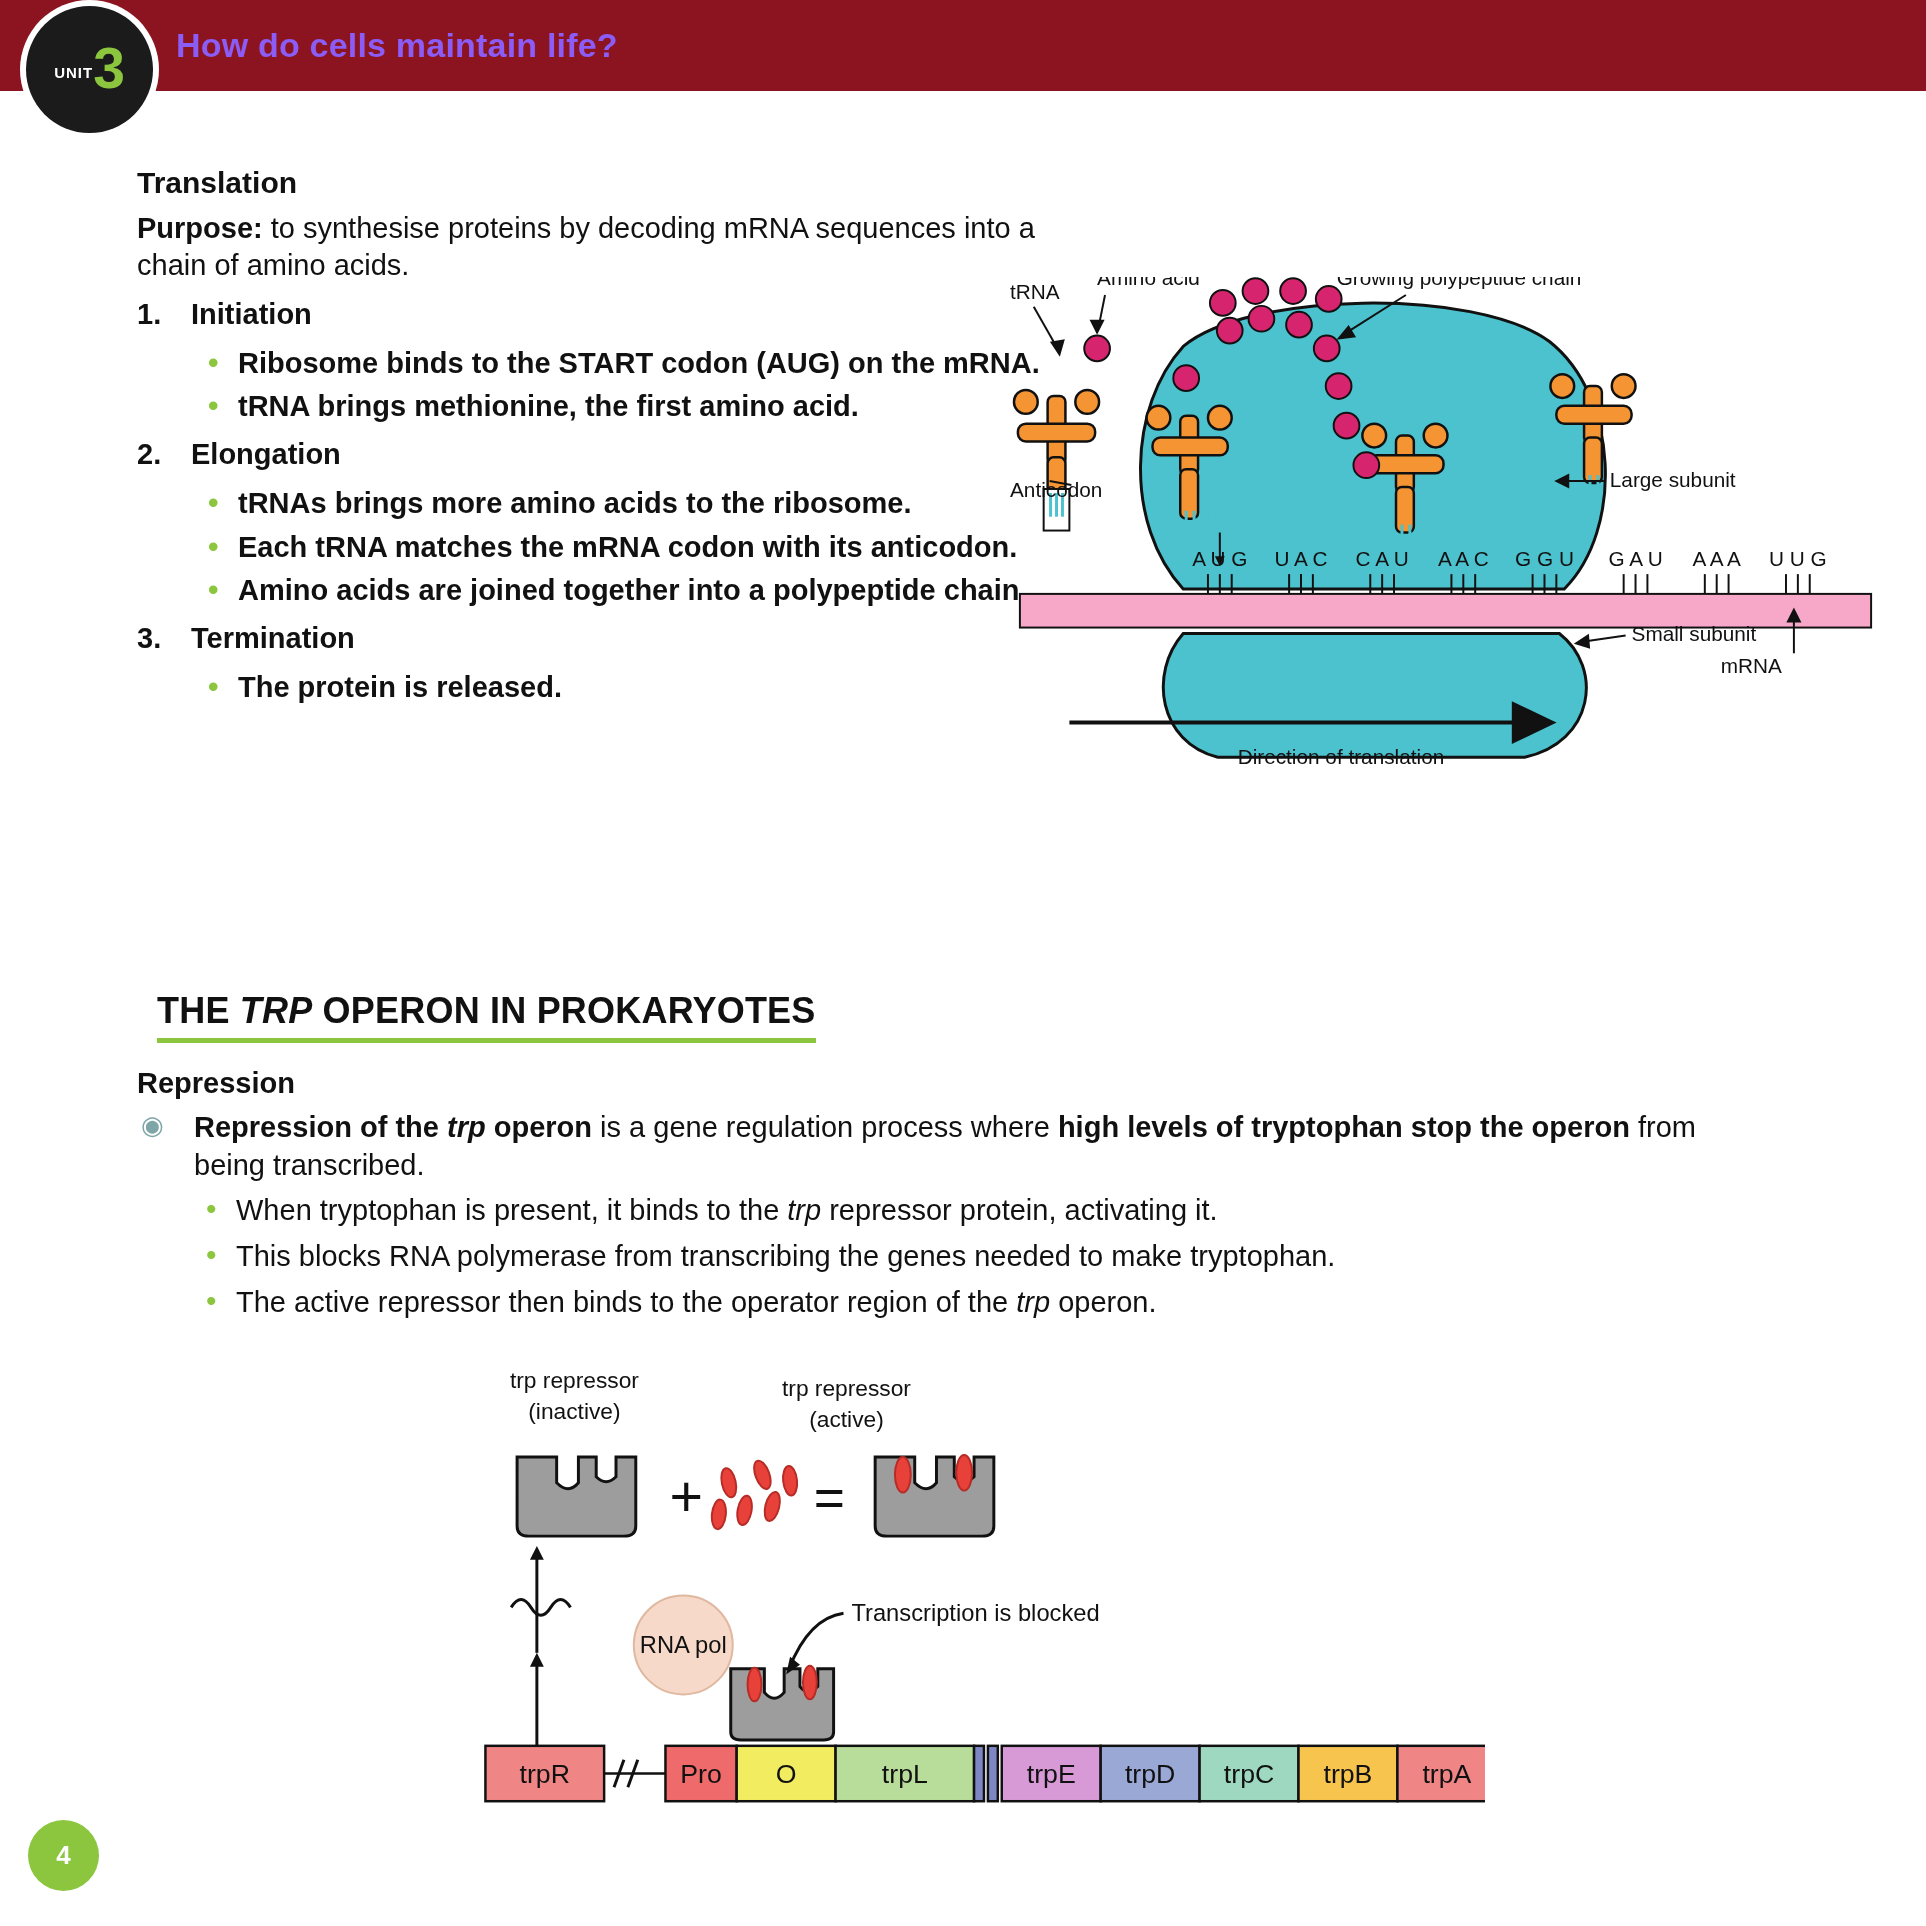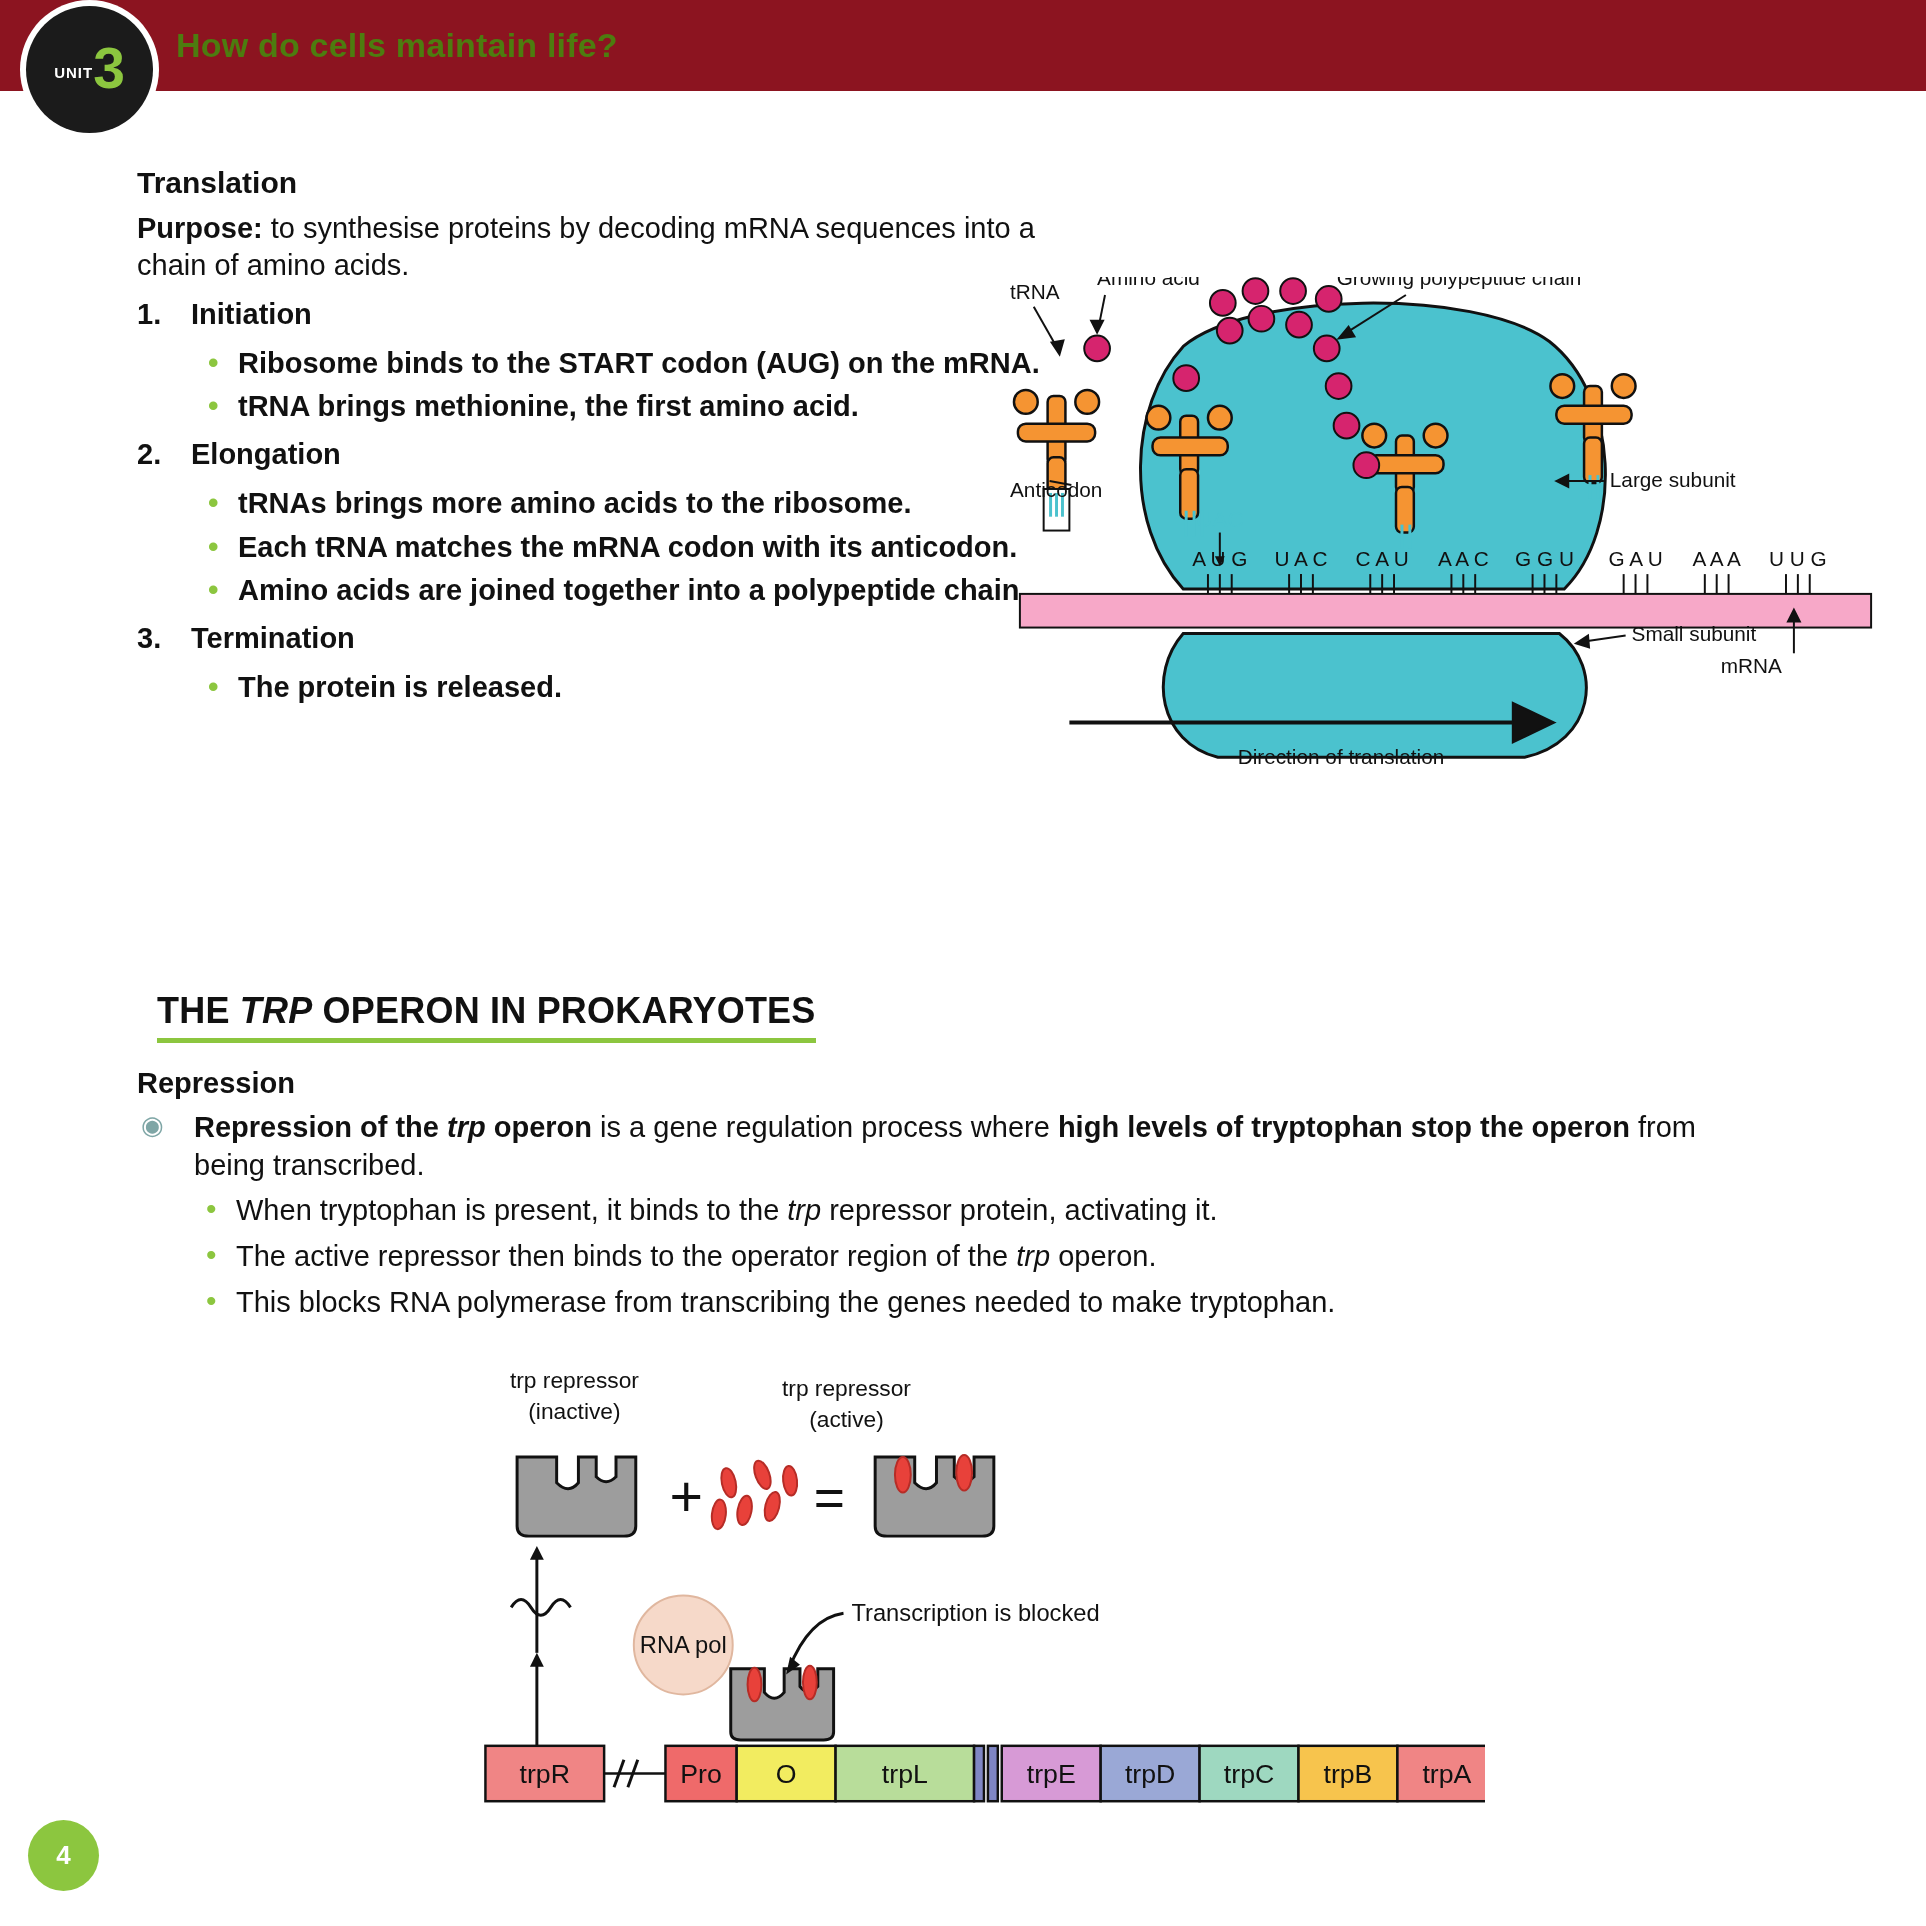--- a/index.html
+++ b/index.html
@@ -13,21 +13,21 @@
     overflow: hidden;
   }
 
   
   .header-bar {
     position: absolute; left: 0; top: 0; width: 1927px; height: 91px;
     background: #8c1420;
   }
   .header-title {
     position: absolute; left: 176px; top: 26px;
-    font-size: 34px; font-weight: bold; color: #4d7c0f;
+    font-size: 34px; font-weight: bold; color: #8b5cf6;
     letter-spacing: 0.2px;
   }
   .unit-badge {
     position: absolute; left: 26px; top: 6px; width: 127px; height: 127px;
     border-radius: 50%; background: #1b1b1b;
     display: flex; flex-direction: row; align-items: center; justify-content: center;
     box-shadow: 0 0 0 6px #ffffff;
   }
   .unit-badge .u-label {
     color: #ffffff; font-size: 15px; letter-spacing: 1px; font-weight: bold;
@@ -153,22 +153,22 @@
 
 <div class="trp-head-wrap">
   <span class="trp-head"><span>THE </span><i>TRP</i><span> OPERON IN PROKARYOTES</span></span>
 </div>
 <div class="rep-head">Repression</div>
 
 <div class="rep-block">
   <div class="rep-main"><b>Repression of the </b><b><i>trp</i></b><b> operon</b><span> is a gene regulation process where </span><b>high levels of tryptophan stop the operon</b><span> from being transcribed.</span></div>
   <ul class="rep-bullets">
     <li><span>When tryptophan is present, it binds to the </span><i>trp</i><span> repressor protein, activating it.</span></li>
+    <li><span>This blocks RNA polymerase from transcribing the genes needed to make tryptophan.</span><i></i><span></span></li>
     <li><span>The active repressor then binds to the operator region of the </span><i>trp</i><span> operon.</span></li>
-    <li><span>This blocks RNA polymerase from transcribing the genes needed to make tryptophan.</span><i></i><span></span></li>
   </ul>
 </div>
 
 <div class="fig-translation">
 <svg width="871" height="614" viewBox="0 0 880 620" xmlns="http://www.w3.org/2000/svg">
 
   <rect x="10" y="320" width="860" height="34" fill="#f7a8c8" stroke="#111" stroke-width="2"></rect>
 
   <path d="M175 70 C 120 130, 115 250, 175 315 L 560 315 C 620 255, 615 120, 545 65 C 470 10, 240 15, 175 70 Z" fill="#4bc2ce" stroke="#111" stroke-width="3"></path>
 

